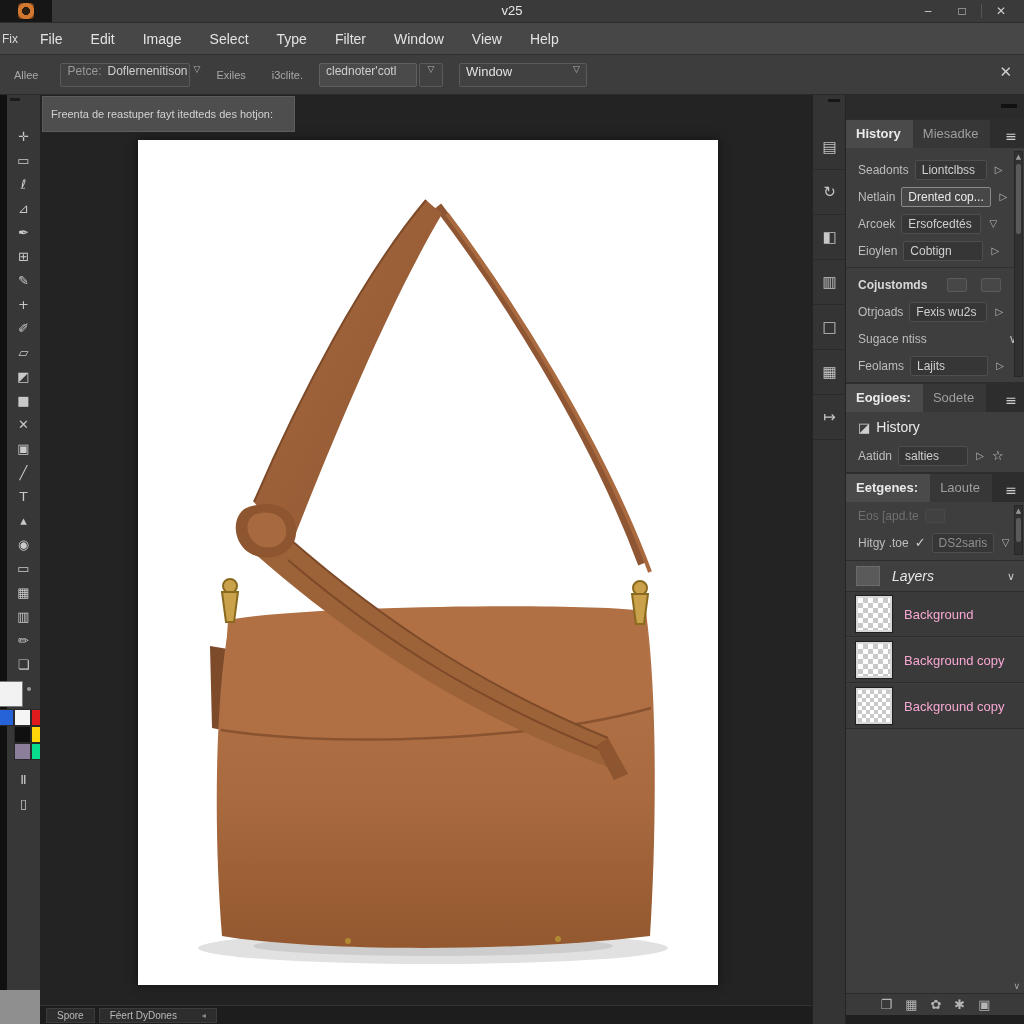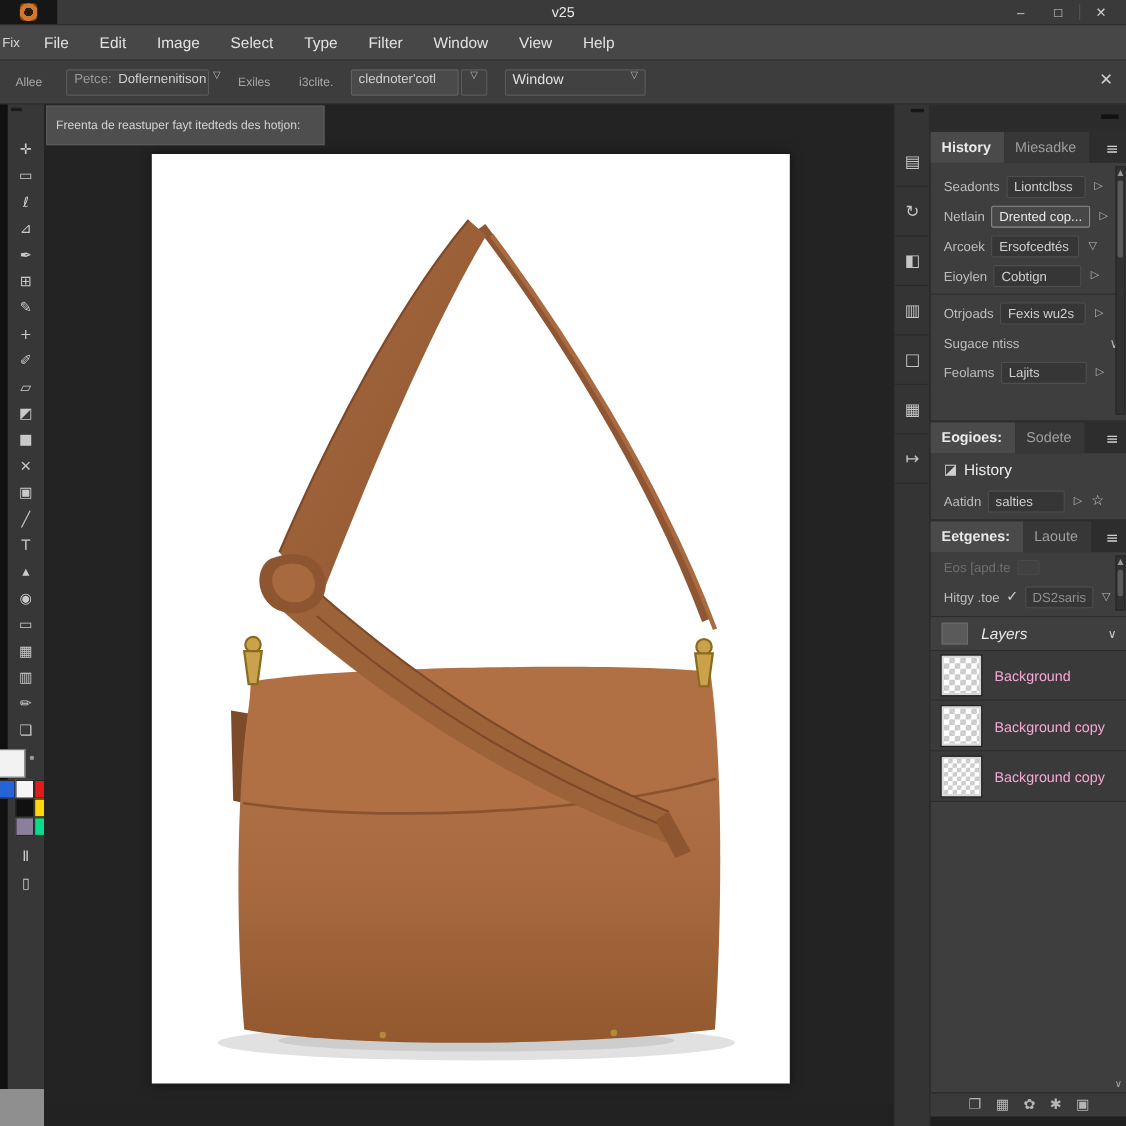--- a/index.html
+++ b/index.html
@@ -271,20 +271,29 @@
           <path d="M494,454 L510,454 L506,484 L498,484 Z"></path>
         </g>
 
         <circle cx="210" cy="801" r="3" fill="#b28a33"></circle>
         <circle cx="420" cy="799" r="3" fill="#b28a33"></circle>
       </svg>
     </div>
   </div>
 
   <div id="corner-gray"></div>
+  <div id="statusbar">
+    <div class="status-seg" style="margin-left:6px">
+      <span>Spore</span>
+    </div>
+    <div class="status-seg" style="width:118px">
+      <span>Féert DyDones</span>
+      <span class="icon" style="margin-left:auto;font-size:8px;color:#8f8f8f">◂</span>
+    </div>
+  </div>
 
   <div id="right-strip">
     <div id="strip-dash"></div>
     <div id="strip-col">
       <div class="strip-cell icon">▤</div>
       <div class="strip-cell icon">↻</div>
       <div class="strip-cell icon">◧</div>
       <div class="strip-cell icon">▥</div>
       <div class="strip-cell icon">□</div>
       <div class="strip-cell icon">▦</div>
@@ -319,20 +328,25 @@
         <span class="pvalue" style="max-width:80px">Ersofcedtés</span>
         <span class="pchev icon">▽</span>
       </div>
       <div class="prow">
         <span class="plabel">Eioylen</span>
         <span class="pvalue" style="max-width:80px">Cobtign</span>
         <span class="pchev icon">▷</span>
       </div>
       <div class="psep"></div>
       <div class="prow">
+        <span class="plabel" style="color:#d8d8d8;font-weight:bold">Cojustomds</span>
+        <span class="mini-box" style="margin-left:14px"></span>
+        <span class="mini-box" style="margin-left:8px"></span>
+      </div>
+      <div class="prow">
         <span class="plabel">Otrjoads</span>
         <span class="pvalue" style="max-width:78px">Fexis wu2s</span>
         <span class="pchev icon">▷</span>
       </div>
       <div class="prow">
         <span class="plabel">Sugace ntiss</span>
         <span class="pchev icon" style="margin-left:auto;font-size:12px">∨</span>
       </div>
       <div class="prow">
         <span class="plabel">Feolams</span>

